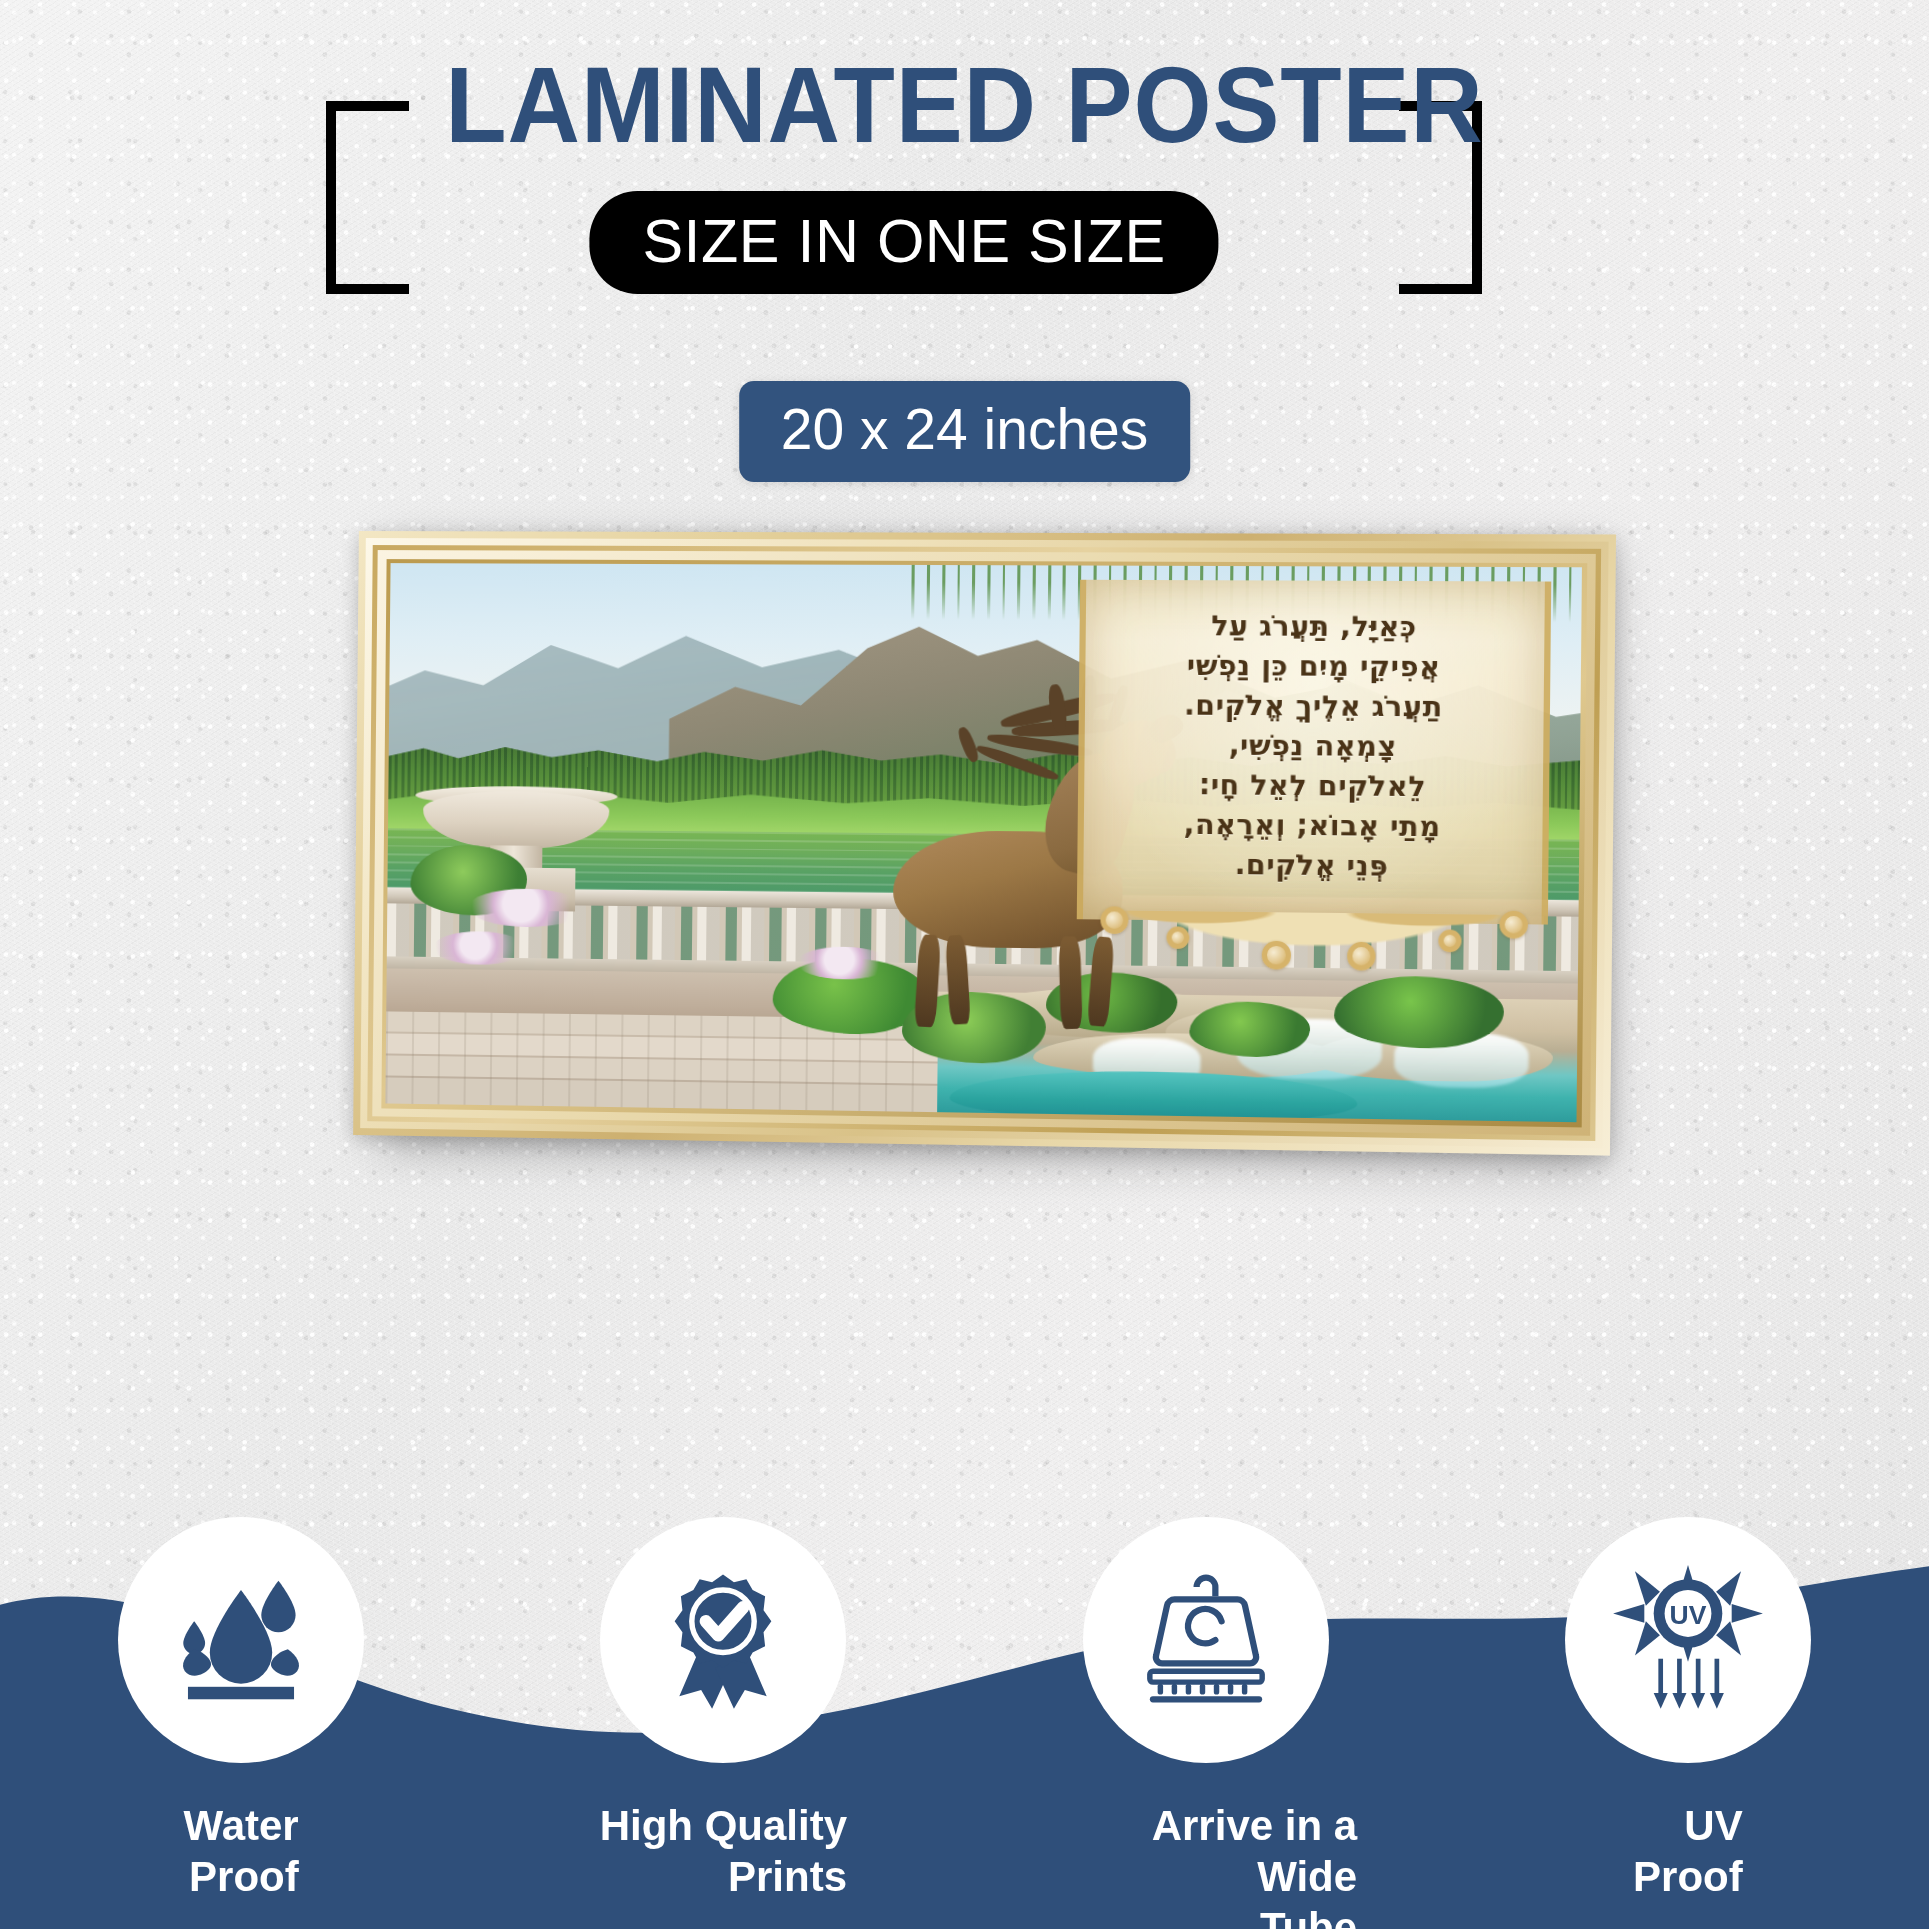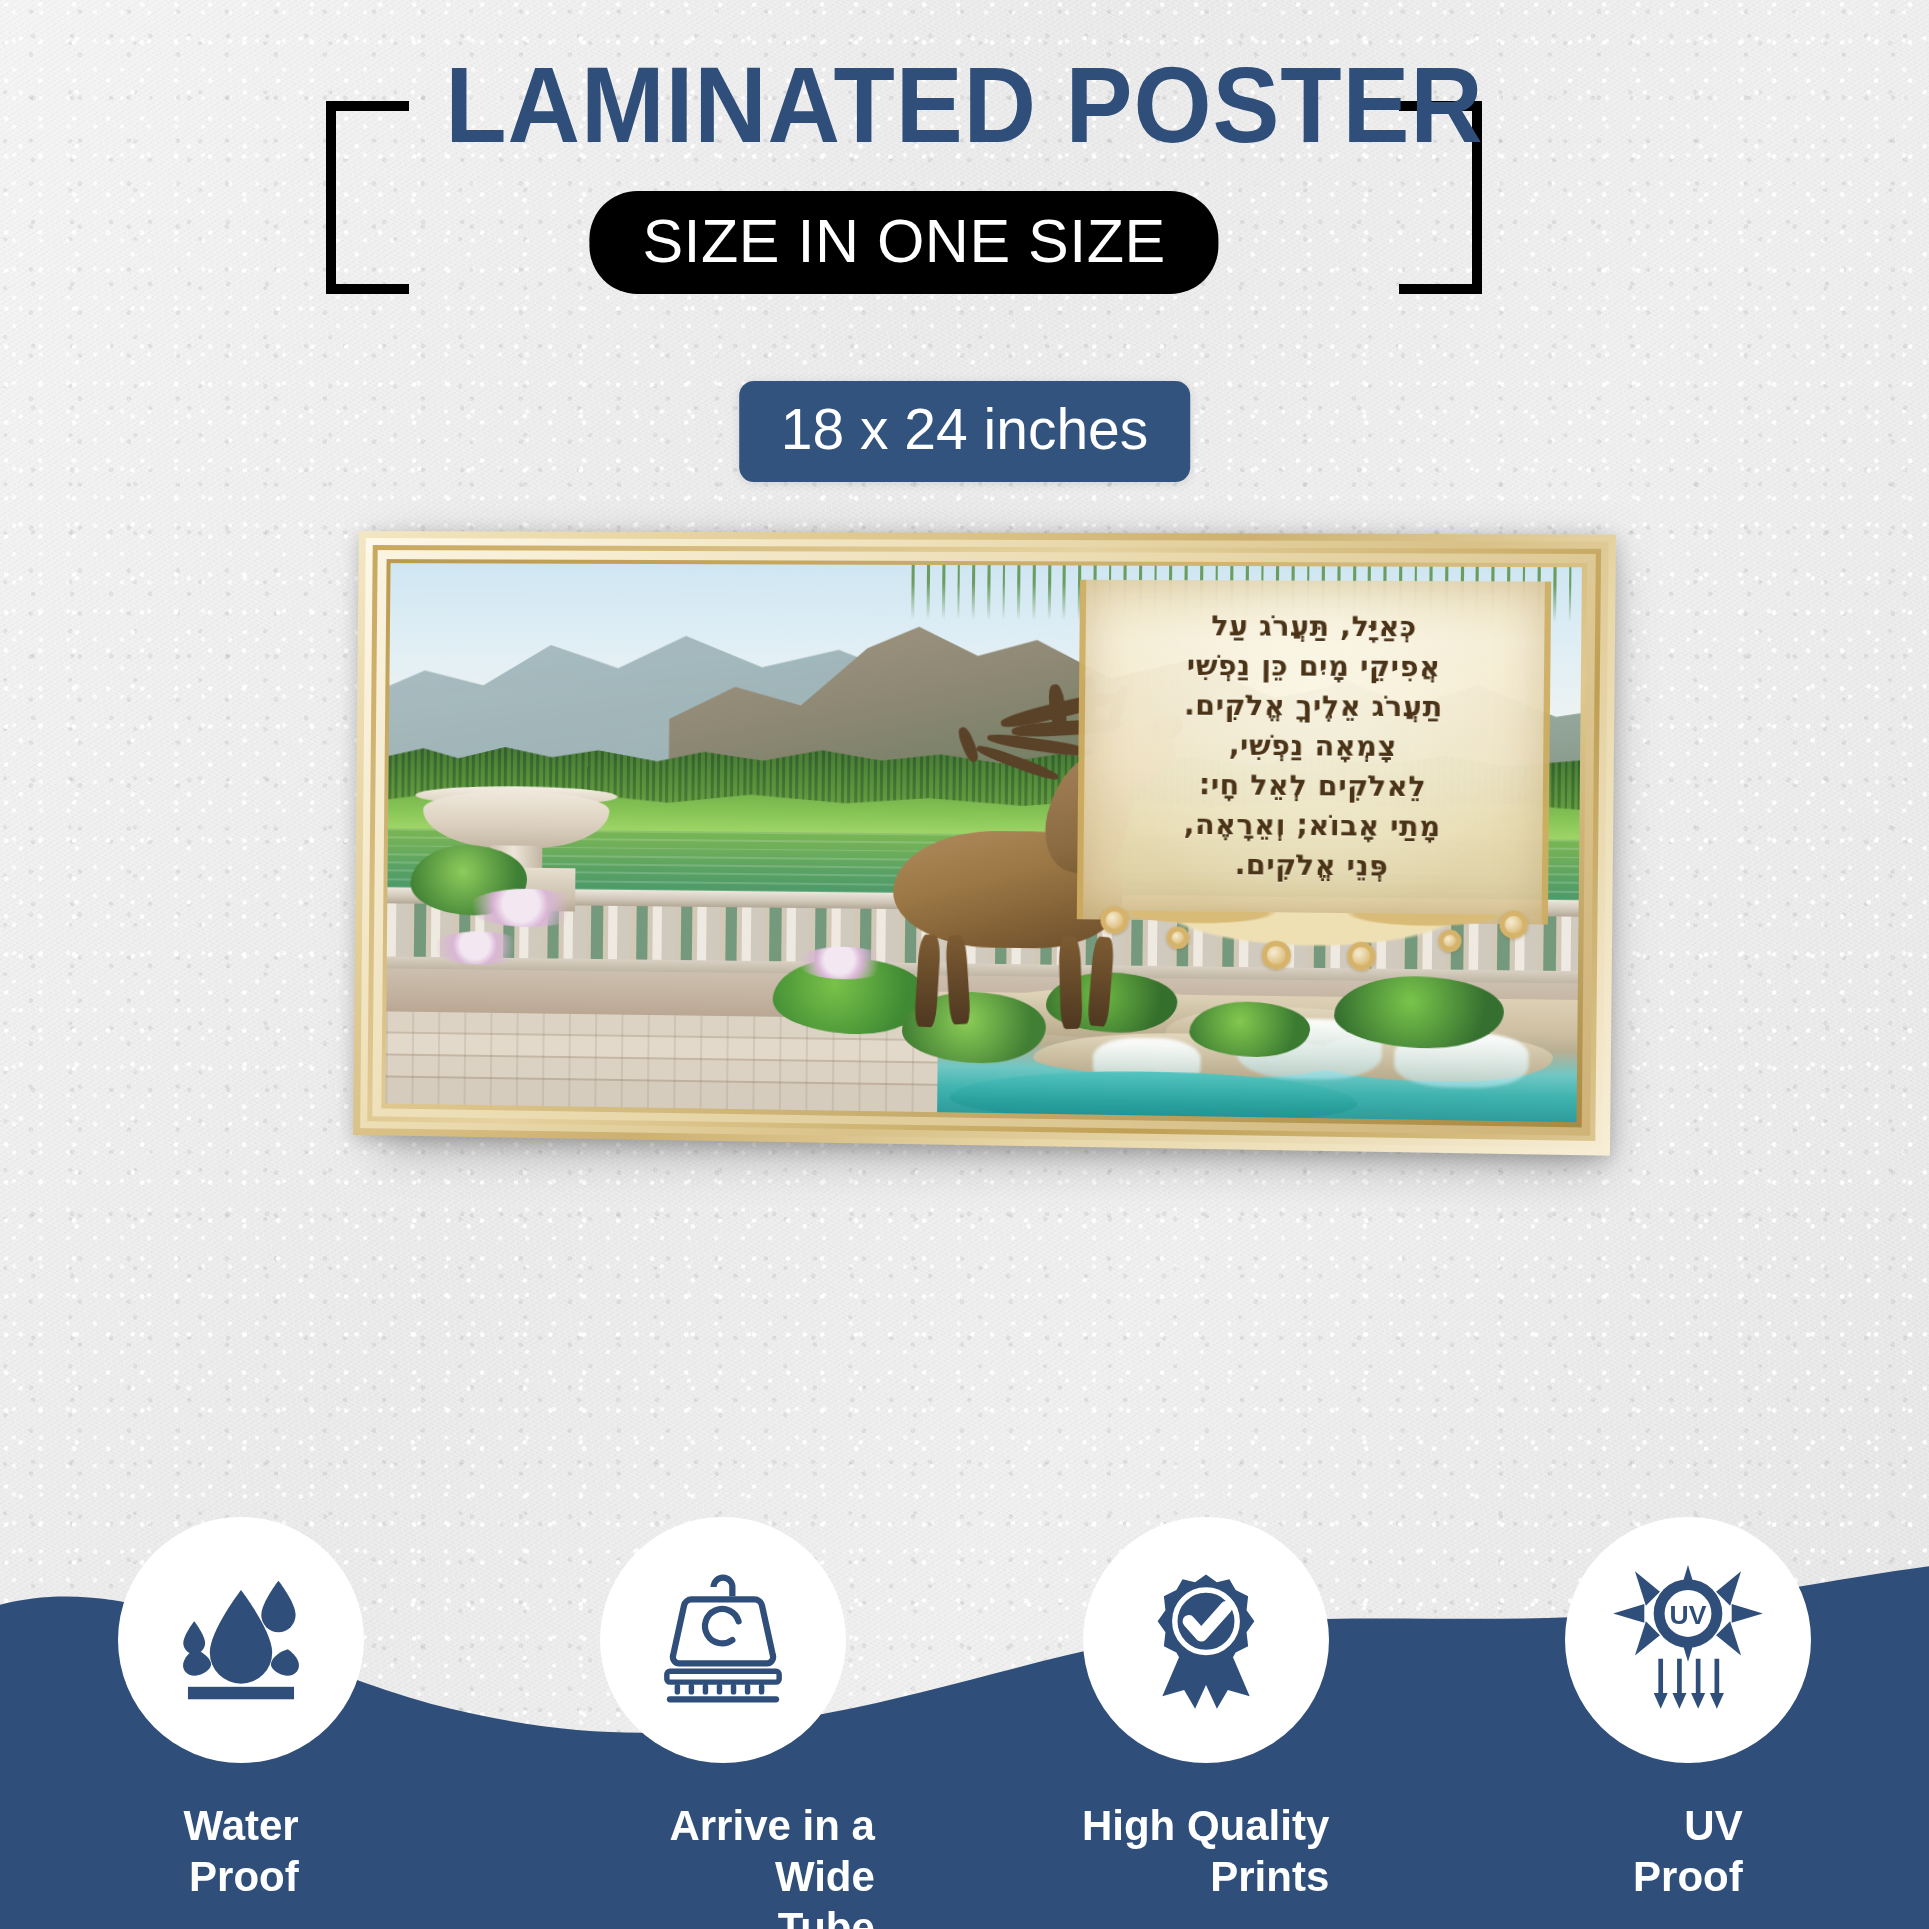--- a/index.html
+++ b/index.html
@@ -354,21 +354,21 @@
 
 <div id="header">
   <div class="bracket" id="bracket-left"></div>
   <div class="bracket" id="bracket-right"></div>
 
   <div id="title-main">LAMINATED POSTER</div>
 
   <div id="subtitle-pill">SIZE IN ONE SIZE</div>
 </div>
 
-<div id="size-badge">18 x 24 inches</div>
+<div id="size-badge">20 x 24 inches</div>
 
 <div id="poster-wrap">
   <div id="poster-shadow"></div>
 
   <div id="poster">
     <div class="frame-l1"></div>
     <div class="frame-l2"></div>
     <div class="frame-l3"></div>
     <div class="frame-l4"></div>
     <div class="frame-l5"></div>
@@ -481,20 +481,33 @@
       <svg viewBox="0 0 100 100">
         <path d="M50 18 C50 18 30 44 30 58 a20 20 0 0 0 40 0 C70 44 50 18 50 18 Z" fill="#2f4f7a"></path>
         <path d="M74 12 C74 12 63 26 63 34 a11 11 0 0 0 22 0 C85 26 74 12 74 12 Z" fill="#2f4f7a"></path>
         <path d="M20 38 C20 38 13 47 13 52 a7 7 0 0 0 14 0 C27 47 20 38 20 38 Z" fill="#2f4f7a"></path>
         <path d="M20 56 C14 60 11 66 14 70 c4 5 12 3 16 -2 C33 64 27 58 20 56 Z" fill="#2f4f7a"></path>
         <path d="M80 56 C86 60 89 66 86 70 c-4 5 -12 3 -16 -2 C67 64 73 58 80 56 Z" fill="#2f4f7a"></path>
         <rect x="16" y="80" width="68" height="8" fill="#2f4f7a"></rect>
       </svg>
     </div>
     <div class="feature-label">Water<br>Proof</div>
+  </div>
+
+  <div class="feature">
+    <div class="feature-circle">
+      <svg viewBox="0 0 100 100">
+        <path d="M34 58 L22 86 l14 -4 l7 12 l12 -26 Z" fill="#2f4f7a"></path>
+        <path d="M66 58 L78 86 l-14 -4 l-7 12 l-12 -26 Z" fill="#2f4f7a"></path>
+        <path d="M50 8 l7 5 l8 -2 l4 7 l8 4 l-1 9 l5 7 l-5 7 l1 9 l-8 4 l-4 7 l-8 -2 l-7 5 l-7 -5 l-8 2 l-4 -7 l-8 -4 l1 -9 l-5 -7 l5 -7 l-1 -9 l8 -4 l4 -7 l8 2 Z" fill="#2f4f7a"></path>
+        <circle cx="50" cy="38" r="20" fill="none" stroke="#ffffff" stroke-width="3.5"></circle>
+        <path d="M39 38 l8 9 l16 -18" fill="none" stroke="#ffffff" stroke-width="8" stroke-linecap="round" stroke-linejoin="round"></path>
+      </svg>
+    </div>
+    <div class="feature-label">High Quality<br>Prints</div>
   </div>
 
   <div class="feature">
     <div class="feature-circle">
       <svg viewBox="0 0 100 100">
         <path d="M44 16 a6 6 0 0 1 12 0 v6" fill="none" stroke="#2f4f7a" stroke-width="4"></path>
         <path d="M30 24 h40 a5 5 0 0 1 5 4 l7 32 a4 4 0 0 1 -4 5 H22 a4 4 0 0 1 -4 -5 l7 -32 a5 5 0 0 1 5 -4 Z" fill="none" stroke="#2f4f7a" stroke-width="4"></path>
         <path d="M60 38 a11 11 0 1 0 -4 12" fill="none" stroke="#2f4f7a" stroke-width="4" stroke-linecap="round"></path>
         <rect x="14" y="70" width="72" height="7" rx="2" fill="none" stroke="#2f4f7a" stroke-width="3.5"></rect>
         <rect x="14" y="86" width="72" height="4" rx="2" fill="#2f4f7a"></rect>
@@ -503,33 +516,20 @@
           <rect x="28" y="78" width="3.5" height="7" rx="1.7"></rect>
           <rect x="37" y="78" width="3.5" height="7" rx="1.7"></rect>
           <rect x="46" y="78" width="3.5" height="7" rx="1.7"></rect>
           <rect x="55" y="78" width="3.5" height="7" rx="1.7"></rect>
           <rect x="64" y="78" width="3.5" height="7" rx="1.7"></rect>
           <rect x="73" y="78" width="3.5" height="7" rx="1.7"></rect>
         </g>
       </svg>
     </div>
     <div class="feature-label">Arrive in a Wide<br>Tube</div>
-  </div>
-
-  <div class="feature">
-    <div class="feature-circle">
-      <svg viewBox="0 0 100 100">
-        <path d="M34 58 L22 86 l14 -4 l7 12 l12 -26 Z" fill="#2f4f7a"></path>
-        <path d="M66 58 L78 86 l-14 -4 l-7 12 l-12 -26 Z" fill="#2f4f7a"></path>
-        <path d="M50 8 l7 5 l8 -2 l4 7 l8 4 l-1 9 l5 7 l-5 7 l1 9 l-8 4 l-4 7 l-8 -2 l-7 5 l-7 -5 l-8 2 l-4 -7 l-8 -4 l1 -9 l-5 -7 l5 -7 l-1 -9 l8 -4 l4 -7 l8 2 Z" fill="#2f4f7a"></path>
-        <circle cx="50" cy="38" r="20" fill="none" stroke="#ffffff" stroke-width="3.5"></circle>
-        <path d="M39 38 l8 9 l16 -18" fill="none" stroke="#ffffff" stroke-width="8" stroke-linecap="round" stroke-linejoin="round"></path>
-      </svg>
-    </div>
-    <div class="feature-label">High Quality<br>Prints</div>
   </div>
 
   <div class="feature">
     <div class="feature-circle">
       <svg viewBox="0 0 100 100">
         <g fill="#2f4f7a">
           <polygon points="50,2 56,22 44,22"></polygon>
           <polygon points="50,64 56,44 44,44"></polygon>
           <polygon points="2,33 22,27 22,39"></polygon>
           <polygon points="98,33 78,27 78,39"></polygon>

